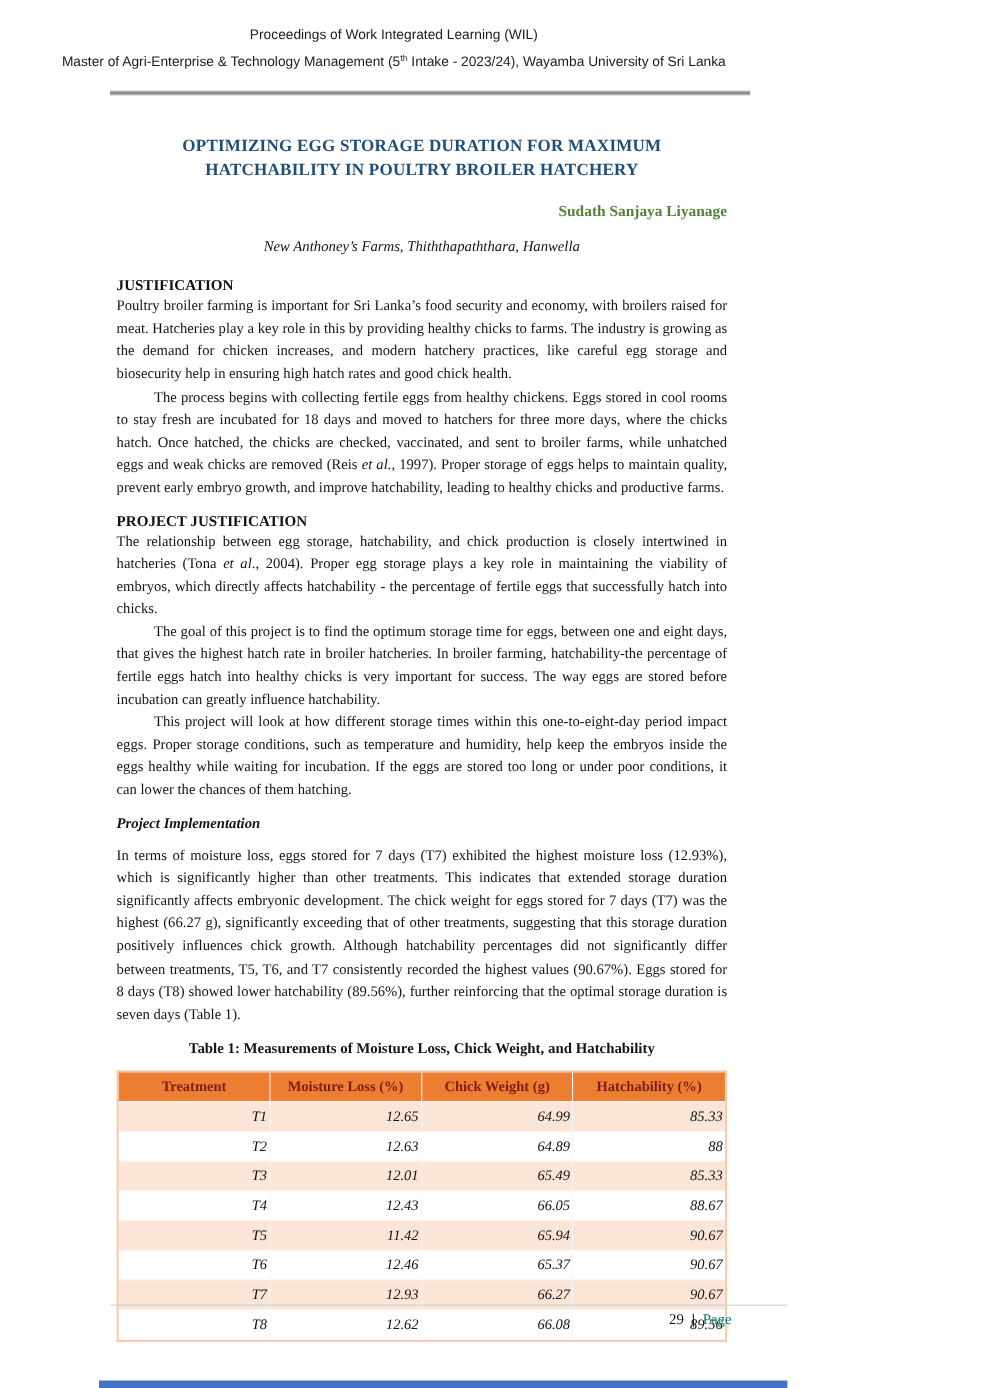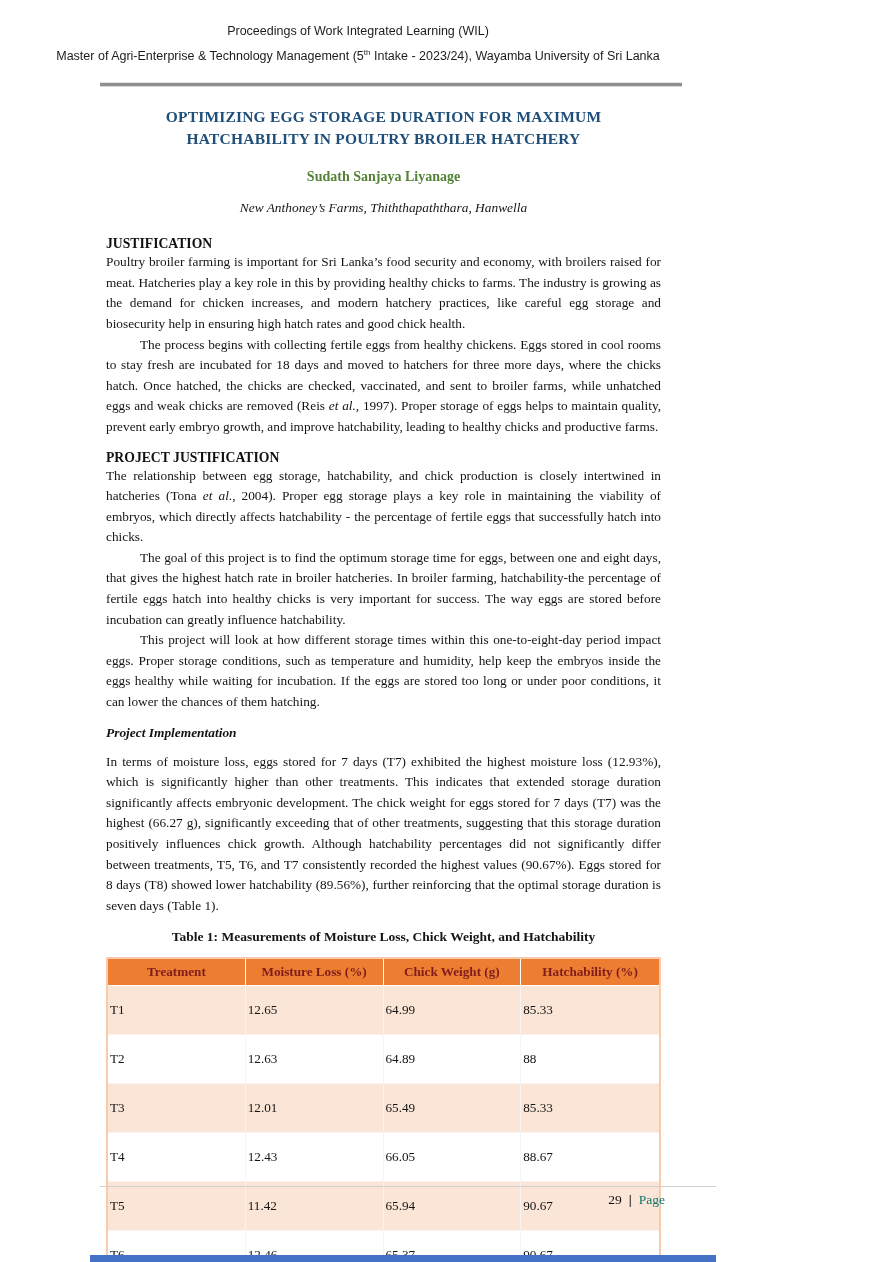--- a/index.html
+++ b/index.html
@@ -13,45 +13,45 @@
     font-family:"Liberation Sans", sans-serif;
     font-size:12.5px; line-height:21px; color:#1c1c1c;
   }
   .head sup { font-size:8px; }
   .rule {
     margin:16px 34px 0 100px; height:3px; background:#8f8f8f;
     box-shadow:0 1px 0 #d8d8d8, 0 -1px 0 #e4e4e4;
   }
   .content { margin:0 55px 0 106px; }
   .title {
-    margin:20px 0 0; font-size:15.5px; line-height:22px; letter-spacing:.2px;
+    margin:36px 0 0; font-size:15.5px; line-height:22px; letter-spacing:.2px;
     text-align:center; color:#1F4E79; font-weight:bold;
   }
-  .author { margin-top:19px; text-align:center; color:#538135; font-weight:bold; font-size:14px; }
+  .author { margin-top:19px; text-align:right; color:#538135; font-weight:bold; font-size:14px; }
   .affil  { margin-top:15px; text-align:center; font-style:italic; font-size:13.4px; }
   h2 { margin:12px 0 0; font-size:13.7px; font-weight:bold; color:#111; }
   h2.first { margin-top:20px; }
   h3.impl { margin:12px 0 11px; font-size:13.4px; font-weight:bold; font-style:italic; }
   p { margin:0; text-align:justify; font-size:13.3px; line-height:20.6px; }
   .indent { text-indent:34px; }
   .caption { margin-top:13px; text-align:center; font-weight:bold; font-size:13.5px; }
   
   table.results {
     width:100%; margin-top:12px; border-collapse:separate; border-spacing:0;
     border:2px solid #F7CBAC; font-size:13.2px; table-layout:fixed;
   }
   table.results th {
     background:#ED7D31; font-weight:bold; color:#7f1d1d;
     padding:5px 2px; text-align:center;
     border-right:1.5px solid #ffffff; border-bottom:1.5px solid #ffffff;
   }
   table.results th:last-child { border-right:none;margin-top:48px; }
   table.results td {
-    padding:16px 2px; text-align:left;
-    border-right:1.5px solid #f3f5f8; border-bottom:1.5px solid #fdf3ec;
+    padding:5px 2px; text-align:right;
+    border-right:1.5px solid #f3f5f8; border-bottom:1.5px solid #fdf3ec;font-style:italic;
   }
   table.results td:last-child { border-right:none; }
   table.results tbody tr:nth-child(odd)  td { background:#FBE5D6; }
   table.results tbody tr:nth-child(even) td { background:#ffffff; }
   
   .footer-rule { position:absolute; left:100px; width:741px; top:1186px; height:1px; background:#cfcfcf; }
   .page-num {
     position:absolute; top:1192px; right:51px; font-size:13.5px; color:#111;
     font-family:"Liberation Serif", serif;
   }

